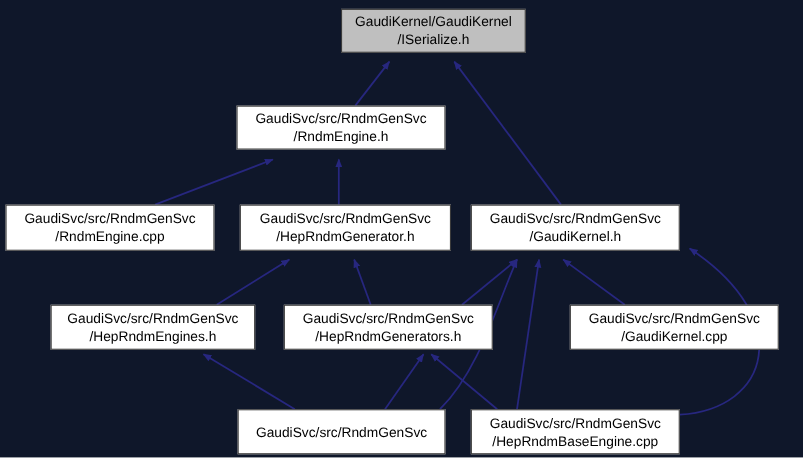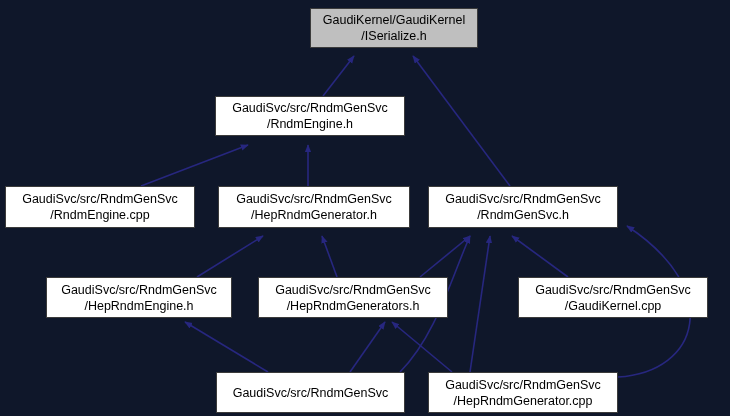--- a/index.html
+++ b/index.html
@@ -105,40 +105,40 @@
     <span class="node-line">/RndmEngine.cpp</span>
   </div>
 
   <div class="graph-node" style="left:218px; top:186px; width:192px; height:42px;">
     <span class="node-line">GaudiSvc/src/RndmGenSvc</span>
     <span class="node-line">/HepRndmGenerator.h</span>
   </div>
 
   <div class="graph-node" style="left:428px; top:186px; width:190px; height:42px;">
     <span class="node-line">GaudiSvc/src/RndmGenSvc</span>
-    <span class="node-line">/RndmGenSvc.h</span>
+    <span class="node-line">/GaudiKernel.h</span>
   </div>
 
   <div class="graph-node" style="left:46px; top:277px; width:186px; height:41px;">
     <span class="node-line">GaudiSvc/src/RndmGenSvc</span>
-    <span class="node-line">/HepRndmEngine.h</span>
+    <span class="node-line">/HepRndmEngines.h</span>
   </div>
 
   <div class="graph-node" style="left:258px; top:277px; width:190px; height:41px;">
     <span class="node-line">GaudiSvc/src/RndmGenSvc</span>
     <span class="node-line">/HepRndmGenerators.h</span>
   </div>
 
   <div class="graph-node" style="left:518px; top:277px; width:190px; height:41px;">
     <span class="node-line">GaudiSvc/src/RndmGenSvc</span>
     <span class="node-line">/GaudiKernel.cpp</span>
   </div>
 
   <div class="graph-node" style="left:216px; top:372px; width:189px; height:41px;">
     <span class="node-line">GaudiSvc/src/RndmGenSvc</span>
   </div>
 
   <div class="graph-node" style="left:428px; top:372px; width:190px; height:41px;">
     <span class="node-line">GaudiSvc/src/RndmGenSvc</span>
-    <span class="node-line">/HepRndmGenerator.cpp</span>
+    <span class="node-line">/HepRndmBaseEngine.cpp</span>
   </div>
 
 </div>
 
 </body></html>

